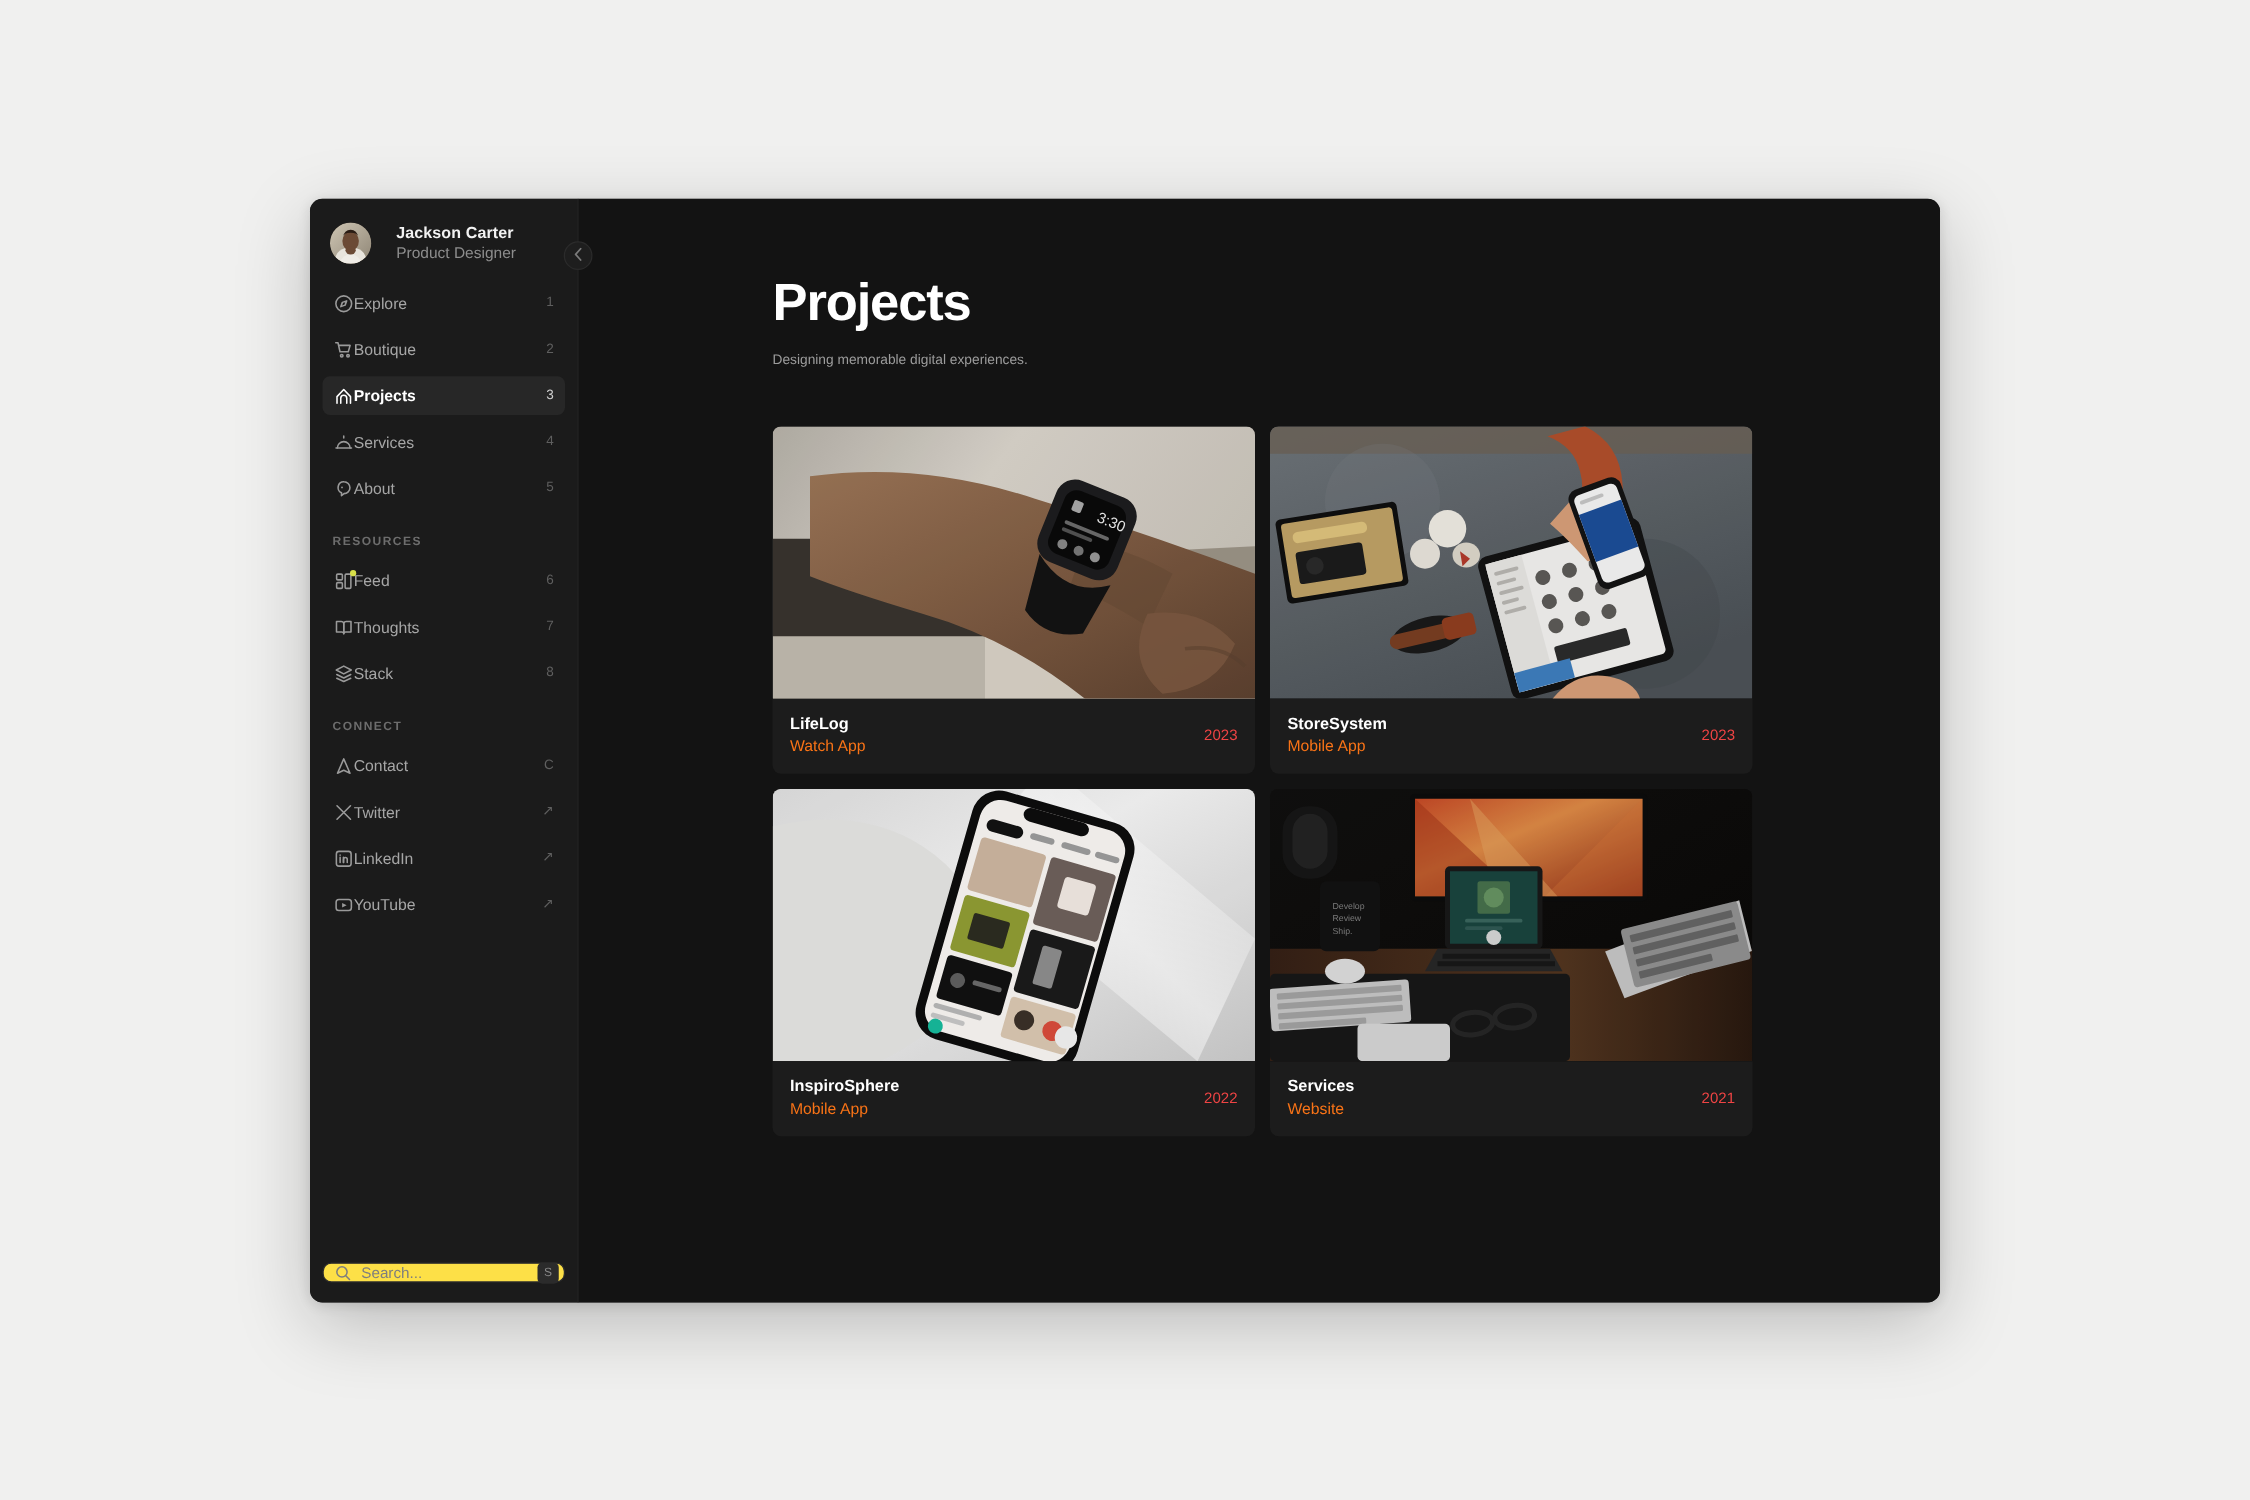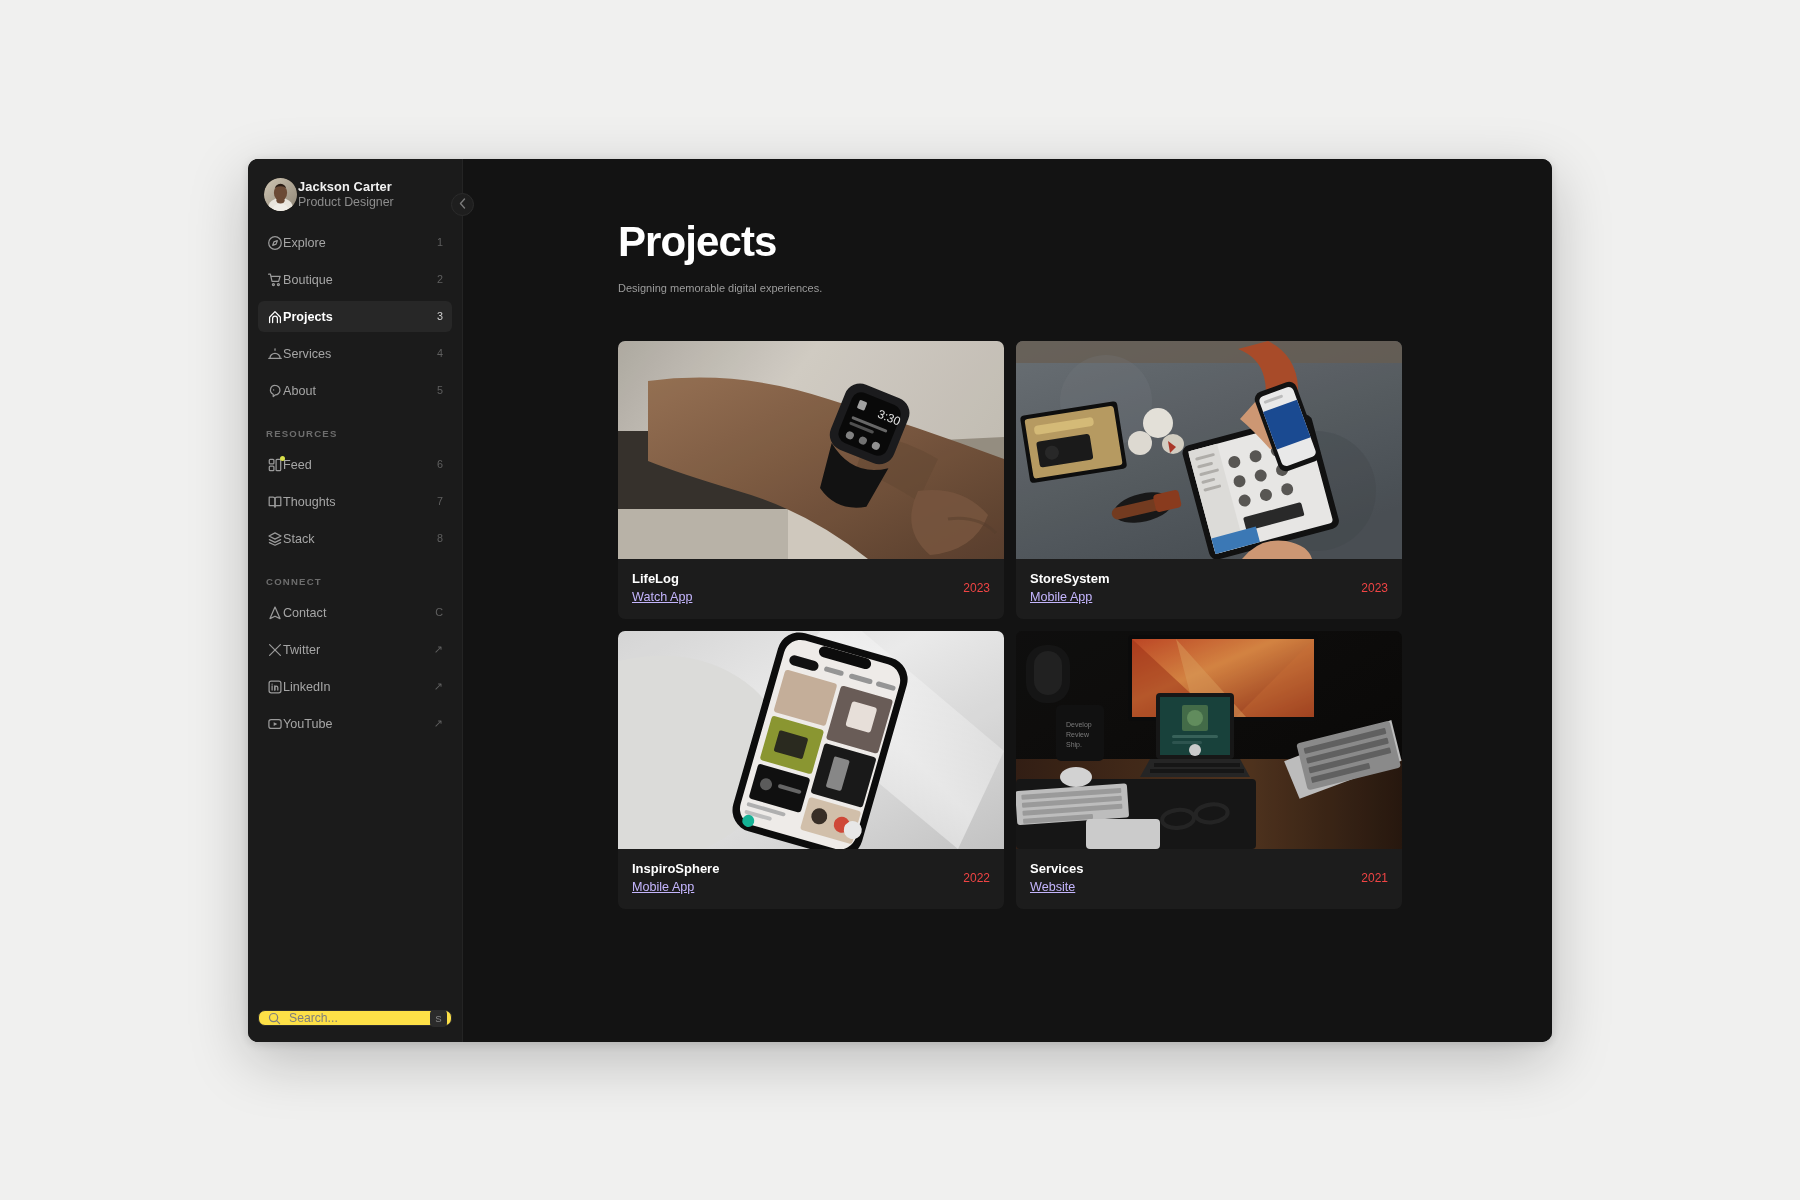--- a/index.html
+++ b/index.html
@@ -32,22 +32,22 @@
     background: #1b1b1b;
     display: flex;
     flex-direction: column;
     flex: 0 0 215px;
     position: relative;
     border-right: 1px solid #242424;
   }
 
   .profile {
     display: flex;
-    align-items: flex-end;
-    gap: 1px;
+    align-items: center;
+    gap: 20px;
     padding: 19px 16px 16px 16px;
   }
   .avatar {
     width: 33px; height: 33px;
     border-radius: 50%;
     flex: 0 0 33px;
     overflow: hidden;
     background: #6d6355;
     position: relative;
   }
@@ -220,23 +220,22 @@
     justify-content: space-between;
     padding: 12px 14px 15px 14px;
   }
   .card-meta-left { display: flex; flex-direction: column; gap: 4px; }
   .card-title {
     color: #ffffff;
     font-size: 13px;
     font-weight: bold;
   }
   .card-cat {
-    color: #c4b5fd;
+    color: #f97316;
     font-size: 12.6px;
-    text-decoration: underline;
   }
   .card-year {
     color: #ef4444;
     font-size: 12px;
   }
 
   
   #footer {
     position: absolute;
     left: 0; right: 0;

